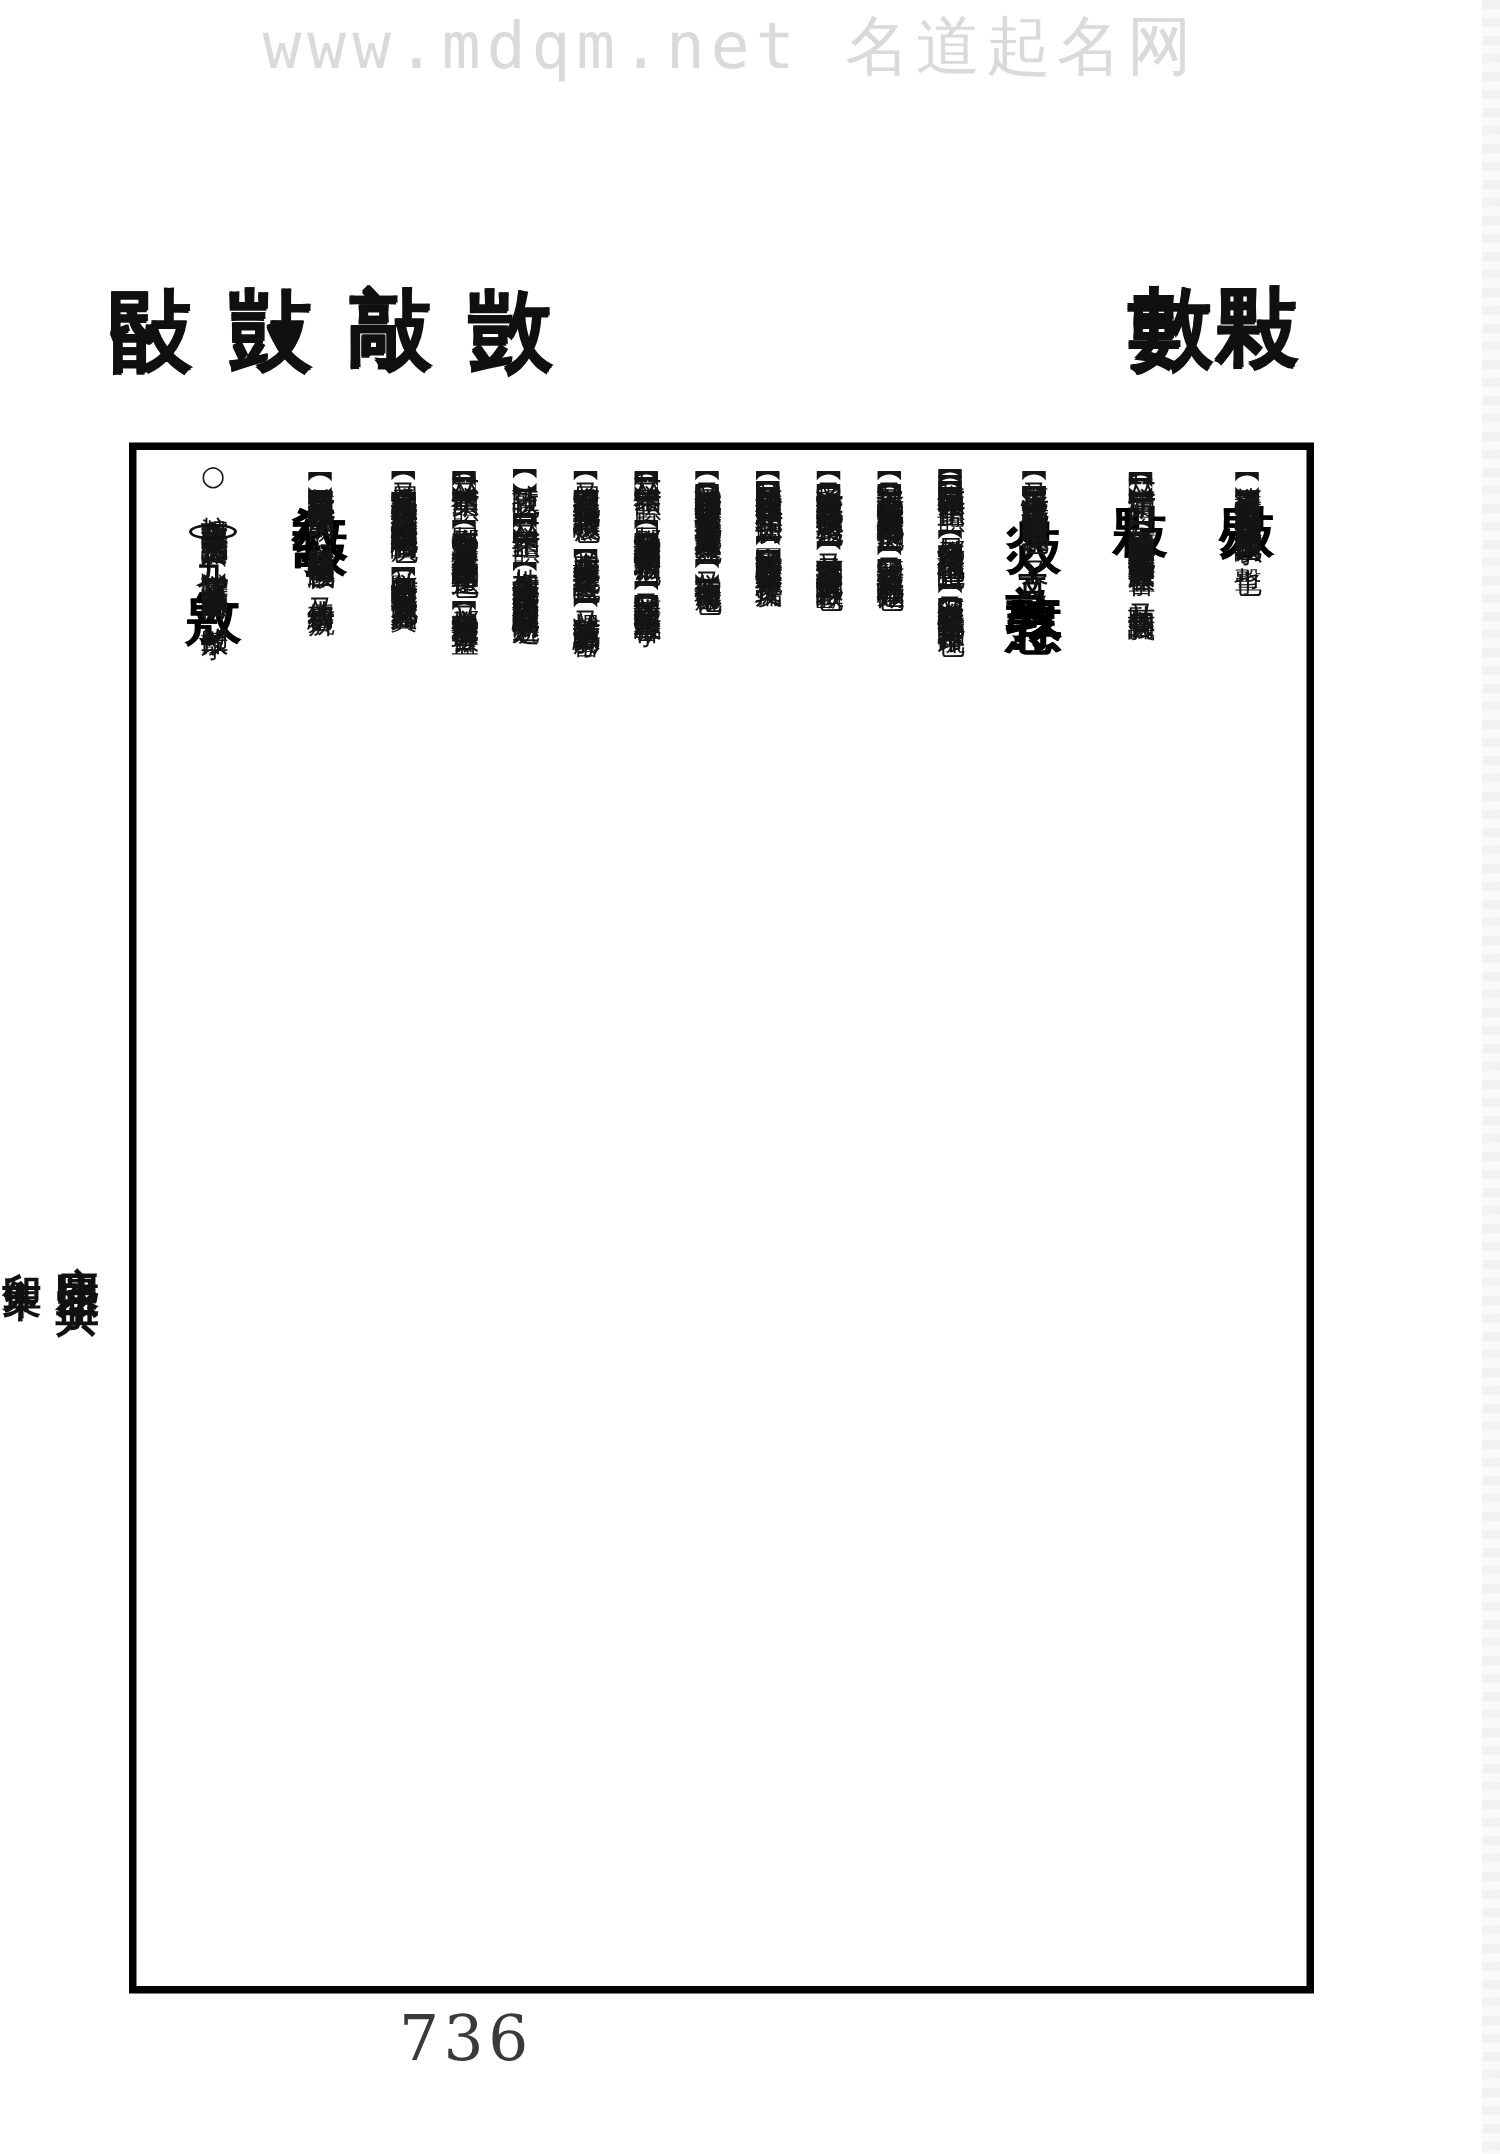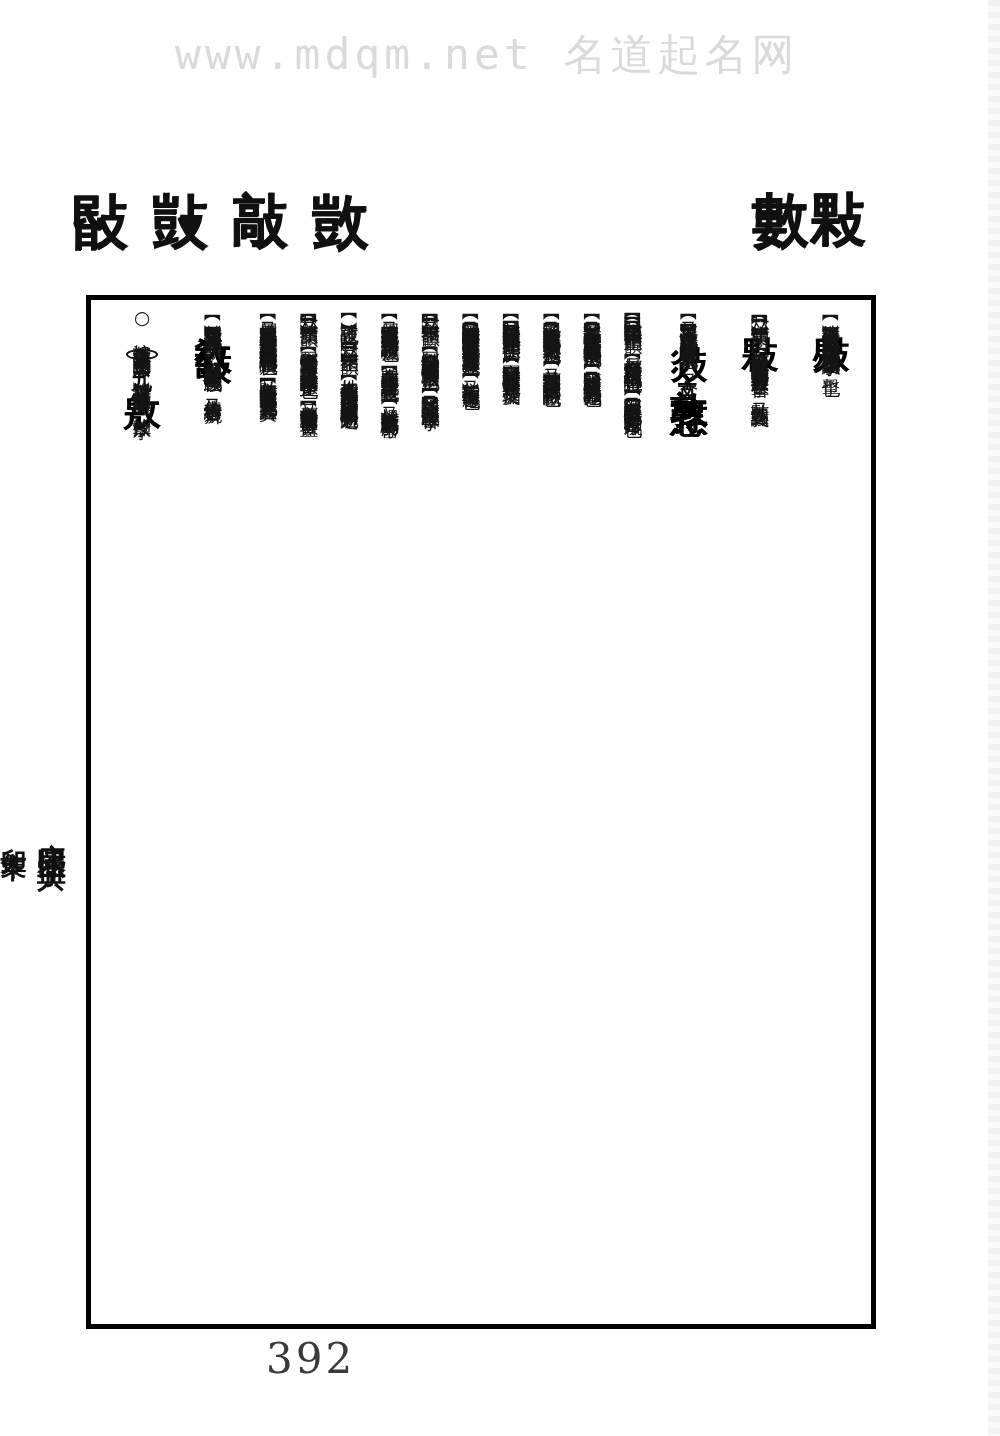--- a/index.html
+++ b/index.html
@@ -8,21 +8,21 @@
     background:#ffffff;
     position:relative;
     overflow:hidden;
     font-family:"DejaVu Sans",sans-serif;
     color:#0d0d0d;
   }
   
   .scan-edge{position:absolute;right:0;top:0;width:12px;height:100%;
     background:repeating-linear-gradient(180deg,#ececec 0 6px,#f7f7f7 6px 12px);opacity:.7;}
   .watermark{
-    position:absolute;left:175px;top:26px;width:700px;
+    position:absolute;left:175px;top:2px;width:700px;
     font-family:"DejaVu Sans Mono",monospace;
     font-size:43px;letter-spacing:4px;
     color:#dadada;white-space:nowrap;
   }
   
   .seal-row-left{position:absolute;left:72px;top:188px;display:flex;gap:24px;}
   .seal-row-right{position:absolute;left:752px;top:186px;display:flex;gap:2px;}
   .seal-char{
     font-size:56px;line-height:66px;font-weight:bold;
     font-family:"DejaVu Serif",serif;color:#101010;
@@ -118,13 +118,13 @@
       <div class="col"><span class="tx">又【周禮春官司几筵】每敦一几【註】敦讀曰燾覆也 又太歲在午曰敦牂【史記歷書註】敦盛也 又【揚雄甘泉賦】敦萬騎於中營兮</span></div>
       <div class="col"><span class="tx">【註】敦陳也 又【集韻】【正韻】𠀤杜本切音盾【左傳文十八年】天下之民謂之渾敦【註】謂驩兜渾敦不開通之貌</span></div>
       <div class="col"><span class="tx">又【廣韻】【集韻】𠀤都困切音頓【爾雅釋丘】丘一成爲敦丘【疏】詩衞風氓篇至于頓丘是也 又都內切音對【儀禮】黍稷四敦皆蓋</span></div>
       <div class="col"><span class="tx">又【周禮天官內宰】出其度量淳制【註】故書淳爲敦杜子春讀敦爲純純者謂幅廣也 又叶亭年切音田【蘇軾祭同安郡夫人文】爲兄弟莫如君賢</span></div>
       <div class="col"><span class="hw">敎</span><span class="tx">【隸釋】與敎同見漢碑</span><span class="hw">敧</span><span class="tx">【廣韻】【集韻】𠀤居宜切音羈以箸取物也或作㩻 又去倚切音綺不齊貌</span></div>
       <div class="col"><span class="tx">○按詛楚文敓字从攴字彙補譌从攵非是</span><span class="circle9">九</span><span class="hw">敫</span><span class="tx">【說文】光景流也从白从放讀若龠○按卽敫字</span></div>
       <div class="col"><span class="hw">敨</span><span class="hw">敪</span></div>
     </div>
 </div>
 
-<div class="page-number">392</div>
+<div class="page-number">736</div>
 
 </body></html>

